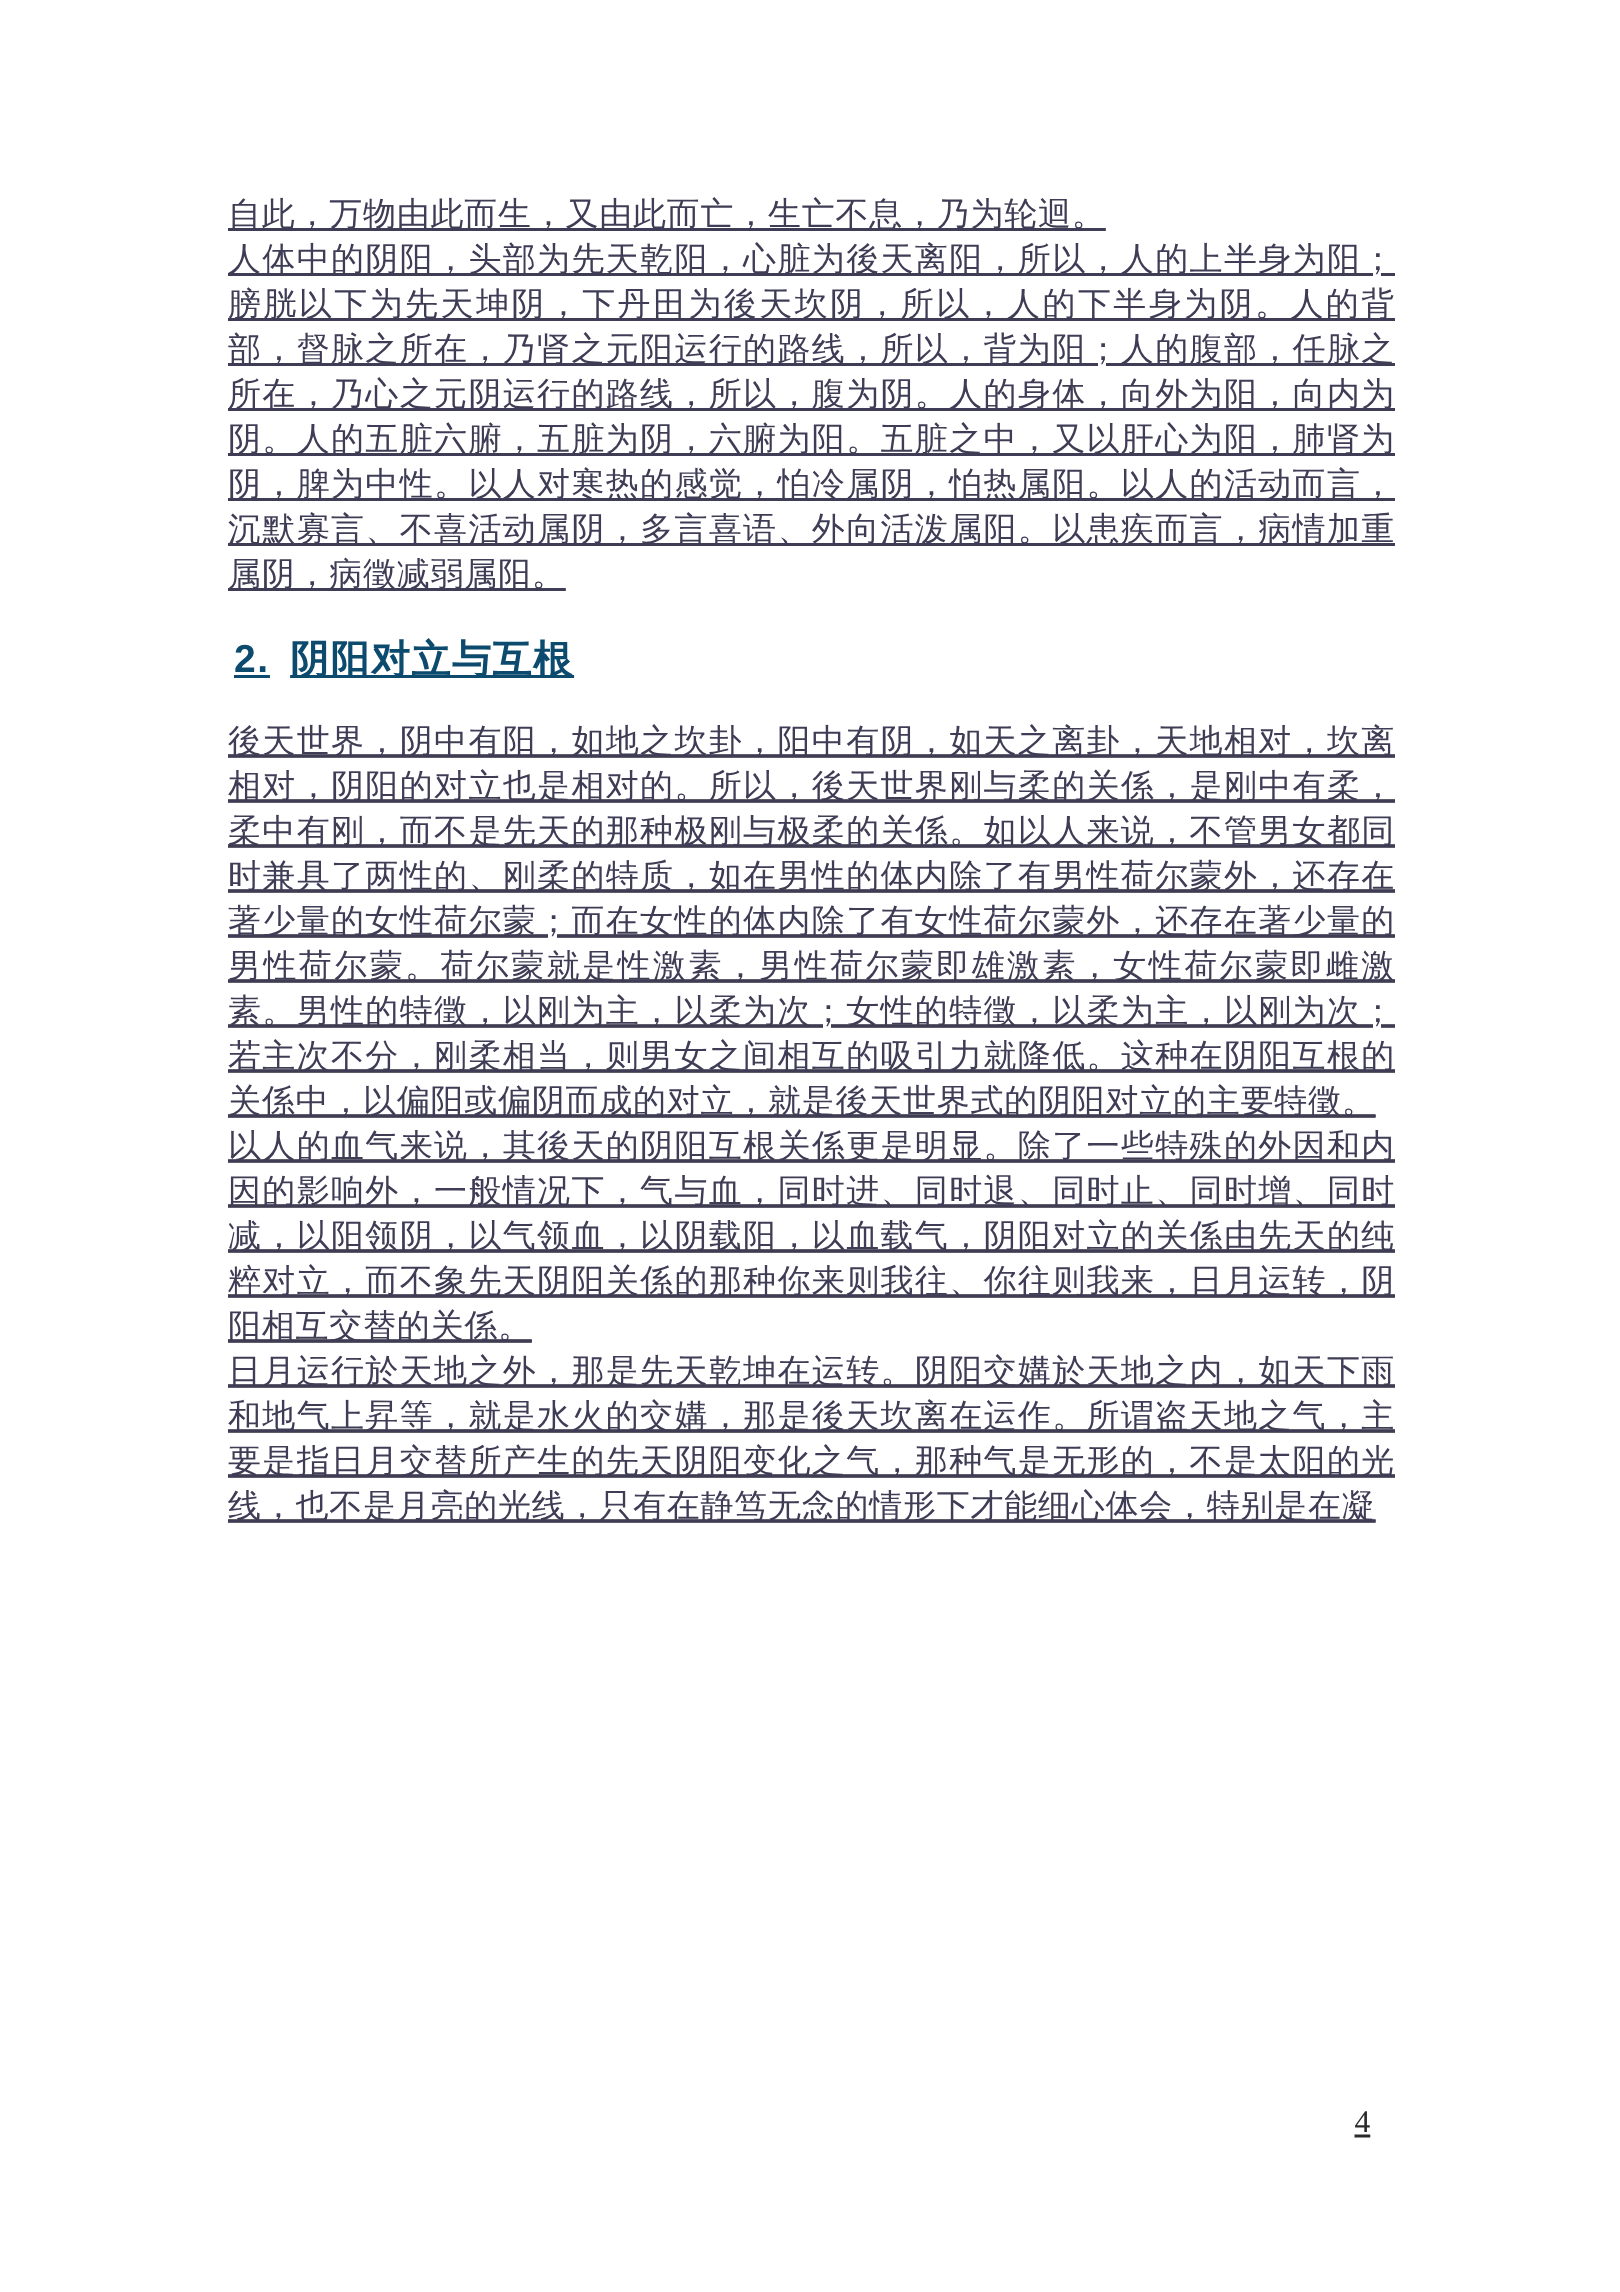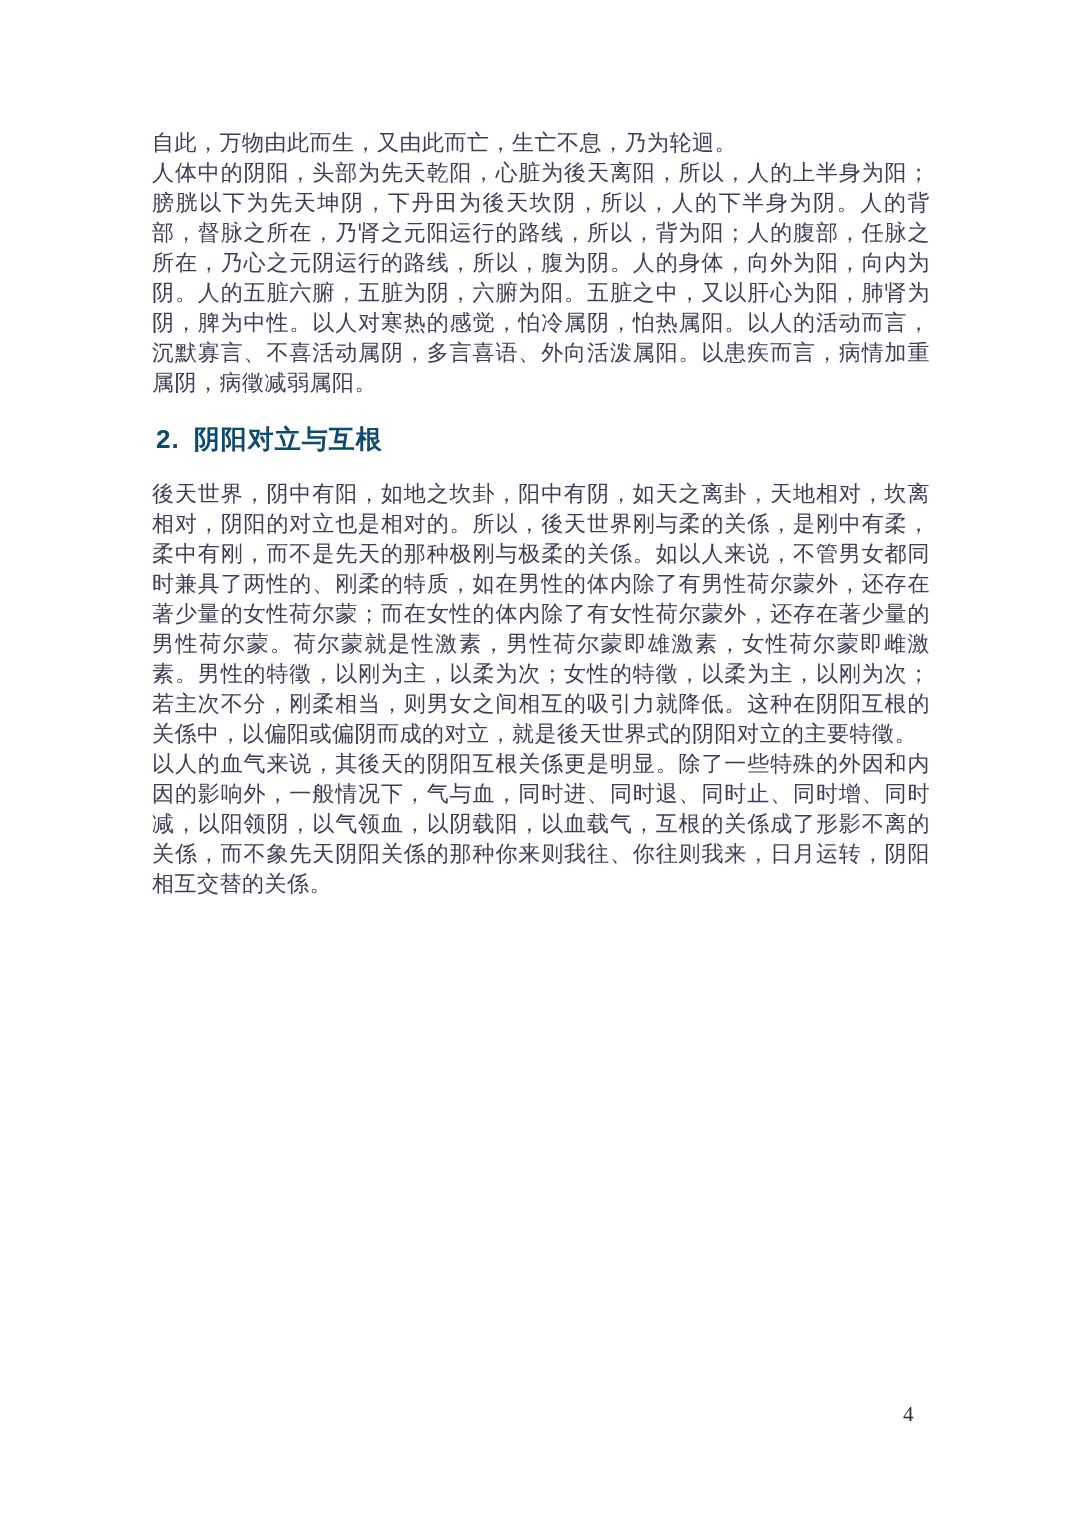--- a/index.html
+++ b/index.html
@@ -1,15 +1,15 @@
 <!DOCTYPE html>
 <html><head>
 <meta charset="utf-8">
 <style>
-  * { margin: 0; padding: 0; box-sizing: border-box; }
+  * { margin: 0; padding: 0; box-sizing: border-box; text-decoration: underline; }
   html, body {
     width: 1080px;
     background: #f4f4f4;
     font-family: "Liberation Serif", "DejaVu Serif", serif;
   }
   .page {
     position: relative;
     width: 1080px;
     height: 1528px;
     background: #ffffff;
@@ -55,18 +55,19 @@
   <div class="content">
 
     <p class="body-para">自此，万物由此而生，又由此而亡，生亡不息，乃为轮迴。</p>
     <p class="body-para">人体中的阴阳，头部为先天乾阳，心脏为後天离阳，所以，人的上半身为阳；膀胱以下为先天坤阴，下丹田为後天坎阴，所以，人的下半身为阴。人的背部，督脉之所在，乃肾之元阳运行的路线，所以，背为阳；人的腹部，任脉之所在，乃心之元阴运行的路线，所以，腹为阴。人的身体，向外为阳，向内为阴。人的五脏六腑，五脏为阴，六腑为阳。五脏之中，又以肝心为阳，肺肾为阴，脾为中性。以人对寒热的感觉，怕冷属阴，怕热属阳。以人的活动而言，沉默寡言、不喜活动属阴，多言喜语、外向活泼属阳。以患疾而言，病情加重属阴，病徵减弱属阳。</p>
 
     <h2 class="section-heading">
       <span class="sec-num">2.</span><span>阴阳对立与互根</span>
     </h2>
 
     <p class="body-para">後天世界，阴中有阳，如地之坎卦，阳中有阴，如天之离卦，天地相对，坎离相对，阴阳的对立也是相对的。所以，後天世界刚与柔的关係，是刚中有柔，柔中有刚，而不是先天的那种极刚与极柔的关係。如以人来说，不管男女都同时兼具了两性的、刚柔的特质，如在男性的体内除了有男性荷尔蒙外，还存在著少量的女性荷尔蒙；而在女性的体内除了有女性荷尔蒙外，还存在著少量的男性荷尔蒙。荷尔蒙就是性激素，男性荷尔蒙即雄激素，女性荷尔蒙即雌激素。男性的特徵，以刚为主，以柔为次；女性的特徵，以柔为主，以刚为次；若主次不分，刚柔相当，则男女之间相互的吸引力就降低。这种在阴阳互根的关係中，以偏阳或偏阴而成的对立，就是後天世界式的阴阳对立的主要特徵。</p>
-    <p class="body-para">以人的血气来说，其後天的阴阳互根关係更是明显。除了一些特殊的外因和内因的影响外，一般情况下，气与血，同时进、同时退、同时止、同时增、同时减，以阳领阴，以气领血，以阴载阳，以血载气，互根的关係成了形影不离的关係，而不象先天阴阳关係的那种你来则我往、你往则我来，日月运转，阴阳相互交替的关係。</p>
+    <p class="body-para">以人的血气来说，其後天的阴阳互根关係更是明显。除了一些特殊的外因和内因的影响外，一般情况下，气与血，同时进、同时退、同时止、同时增、同时减，以阳领阴，以气领血，以阴载阳，以血载气，阴阳对立的关係由先天的纯粹对立，而不象先天阴阳关係的那种你来则我往、你往则我来，日月运转，阴阳相互交替的关係。</p>
+    <p class="body-para">日月运行於天地之外，那是先天乾坤在运转。阴阳交媾於天地之内，如天下雨和地气上昇等，就是水火的交媾，那是後天坎离在运作。所谓盗天地之气，主要是指日月交替所产生的先天阴阳变化之气，那种气是无形的，不是太阳的光线，也不是月亮的光线，只有在静笃无念的情形下才能细心体会，特别是在凝</p>
 
   </div>
 
   <div class="page-number">4</div>
 </div>
 
 </body></html>

